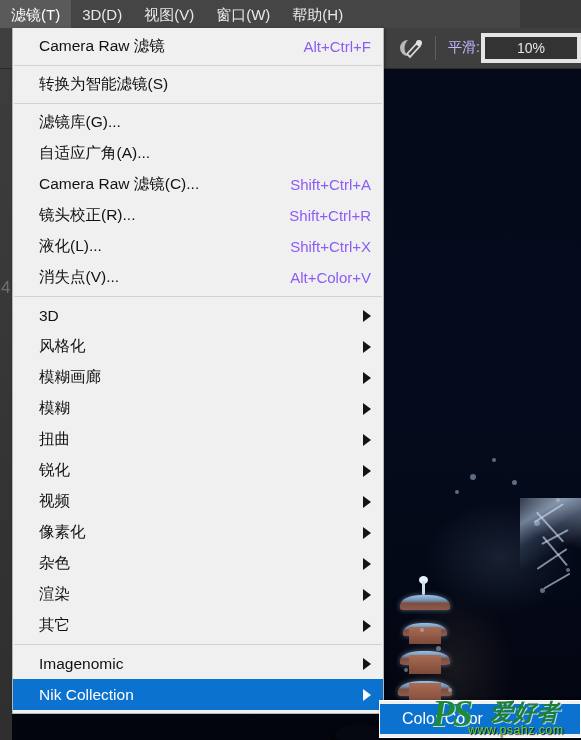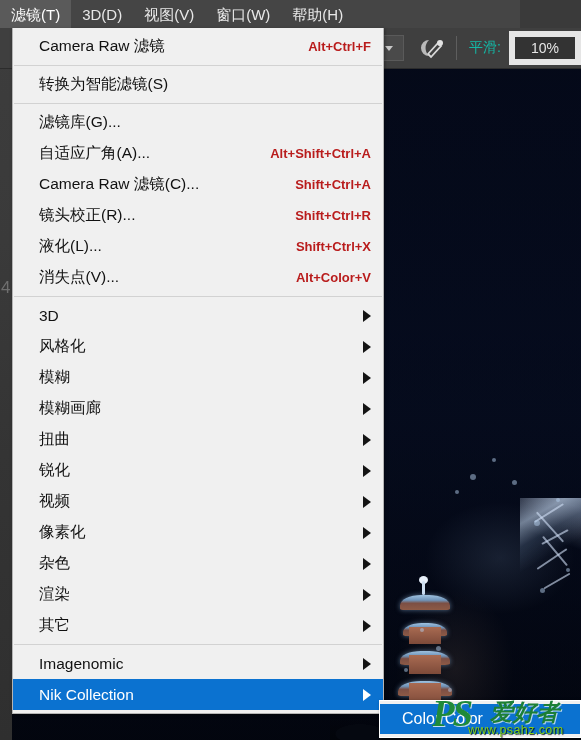--- a/index.html
+++ b/index.html
@@ -152,31 +152,31 @@
     width: 30px; height: 26px;
     margin-right: 10px;
     position: relative;
   }
   .opt-sep {
     width: 1px; height: 24px;
     background: #5e5e5e;
     margin-right: 12px;
   }
   .opt-label {
-    color: #14b8a6;
+    color: #c4b5fd;
     font-size: 14px;
-    margin-right: 8px;
+    margin-right: 1px;
     white-space: nowrap;
   }
   .opt-value {
     background: #333333;
-    border: 6px solid #e5e5e5;
+    border: 4px solid #e5e5e5;
     color: #e6e6e6;
     font-size: 14px;
-    padding: 3px 10px;
+    padding: 3px 26px;
     min-width: 40px;
     text-align: center;
   }
 
   
   .left-strip {
     position: absolute;
     left: 0; top: 28px;
     width: 12px; height: 712px;
     background: linear-gradient(180deg,#3d3d3d 0%, #3a3a3a 30%, #343434 60%, #2f2f2f 100%);
@@ -208,23 +208,22 @@
     padding: 0 12px 0 26px;
     color: #111111;
     font-size: 15.5px;
     white-space: nowrap;
     box-sizing: border-box;
   }
   .mi .label { flex: 0 0 auto; }
   .mi .accel {
     margin-left: auto;
     padding-left: 26px;
-    color: #b91c1c;
-    font-size: 13px;
-    font-weight: bold;
+    color: #8b5cf6;
+    font-size: 15px;
   }
   .mi .arrow {
     margin-left: auto;
     width: 0; height: 0;
     border-top: 6px solid transparent;
     border-bottom: 6px solid transparent;
     border-left: 8px solid #141414;
   }
   .mi.highlight {
     background: #0b72d0;
@@ -385,21 +384,20 @@
       <div class="sep"></div>
       <div class="mi">
         <span class="label">转换为智能滤镜(S)</span>
       </div>
       <div class="sep"></div>
       <div class="mi">
         <span class="label">滤镜库(G)...</span>
       </div>
       <div class="mi">
         <span class="label">自适应广角(A)...</span>
-        <span class="accel">Alt+Shift+Ctrl+A</span>
       </div>
       <div class="mi">
         <span class="label">Camera Raw 滤镜(C)...</span>
         <span class="accel">Shift+Ctrl+A</span>
       </div>
       <div class="mi">
         <span class="label">镜头校正(R)...</span>
         <span class="accel">Shift+Ctrl+R</span>
       </div>
       <div class="mi">
@@ -413,25 +411,25 @@
       <div class="sep"></div>
       <div class="mi">
         <span class="label">3D</span>
         <span class="arrow"></span>
       </div>
       <div class="mi">
         <span class="label">风格化</span>
         <span class="arrow"></span>
       </div>
       <div class="mi">
+        <span class="label">模糊画廊</span>
+        <span class="arrow"></span>
+      </div>
+      <div class="mi">
         <span class="label">模糊</span>
-        <span class="arrow"></span>
-      </div>
-      <div class="mi">
-        <span class="label">模糊画廊</span>
         <span class="arrow"></span>
       </div>
       <div class="mi">
         <span class="label">扭曲</span>
         <span class="arrow"></span>
       </div>
       <div class="mi">
         <span class="label">锐化</span>
         <span class="arrow"></span>
       </div>

